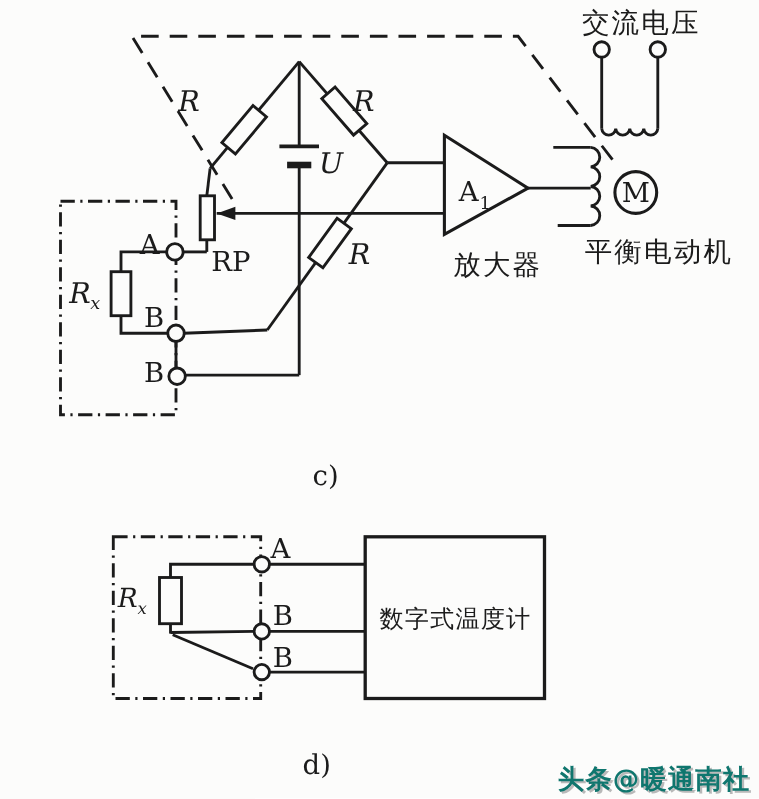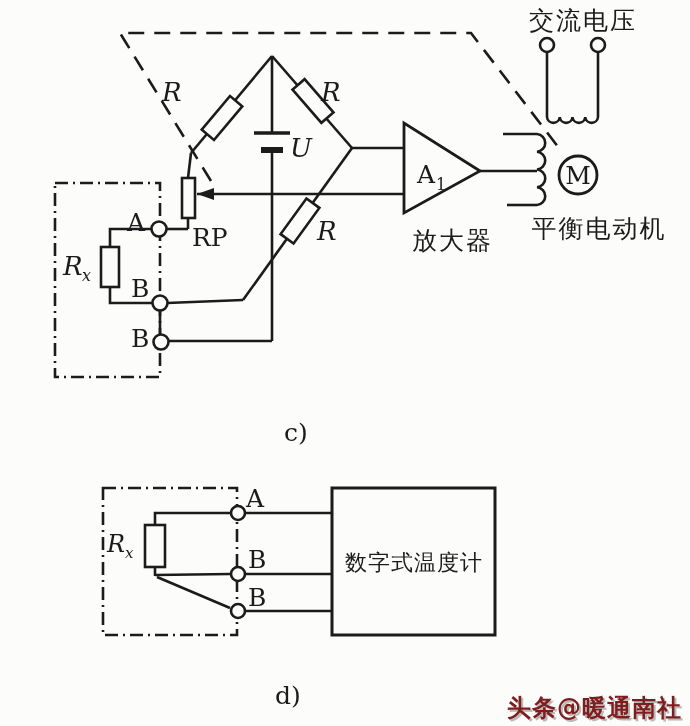--- a/index.html
+++ b/index.html
@@ -10,21 +10,21 @@
   svg{position:absolute;left:0;top:0;}
   svg text{fill:#1b1b1b;}
   .lbl{font-family:"DejaVu Serif","Liberation Serif",serif;font-size:25px;}
   .lbl-it{font-family:"DejaVu Serif","Liberation Serif",serif;font-style:italic;font-size:26px;}
   .lbl-sub{font-family:"DejaVu Serif","Liberation Serif",serif;font-style:italic;font-size:16px;}
   .lbl-cjk{font-family:"DejaVu Sans","Liberation Sans",sans-serif;font-size:25px;letter-spacing:2px;}
   .lbl-cjk-sm{font-family:"DejaVu Sans","Liberation Sans",sans-serif;font-size:22px;letter-spacing:1px;}
   .watermark{
     position:absolute;right:8px;bottom:2px;
     font-family:"DejaVu Sans","Liberation Sans",sans-serif;
-    font-size:24px;font-weight:bold;color:#7f1d1d;
+    font-size:24px;font-weight:bold;color:#0f766e;
     text-shadow:2px 2px 0 #b9b9b9;letter-spacing:1px;
   }
 </style>
 </head>
 <body>
 
 <div id="stage">
 <svg width="690" height="726" viewBox="0 0 690 726">
 
   <polyline points="211,181 120,33 471,33 562,152" fill="none" stroke="#1b1b1b" stroke-width="2.6" stroke-dasharray="16 10"></polyline>

